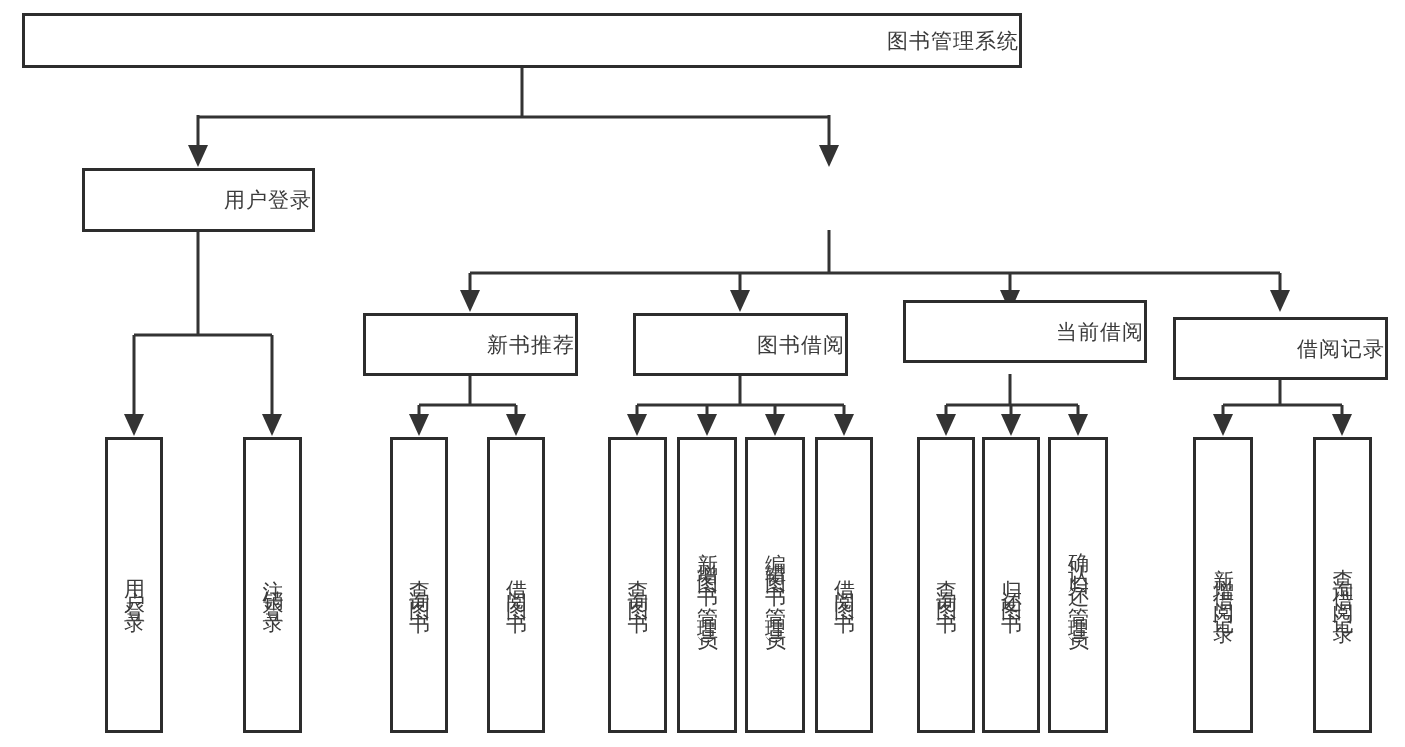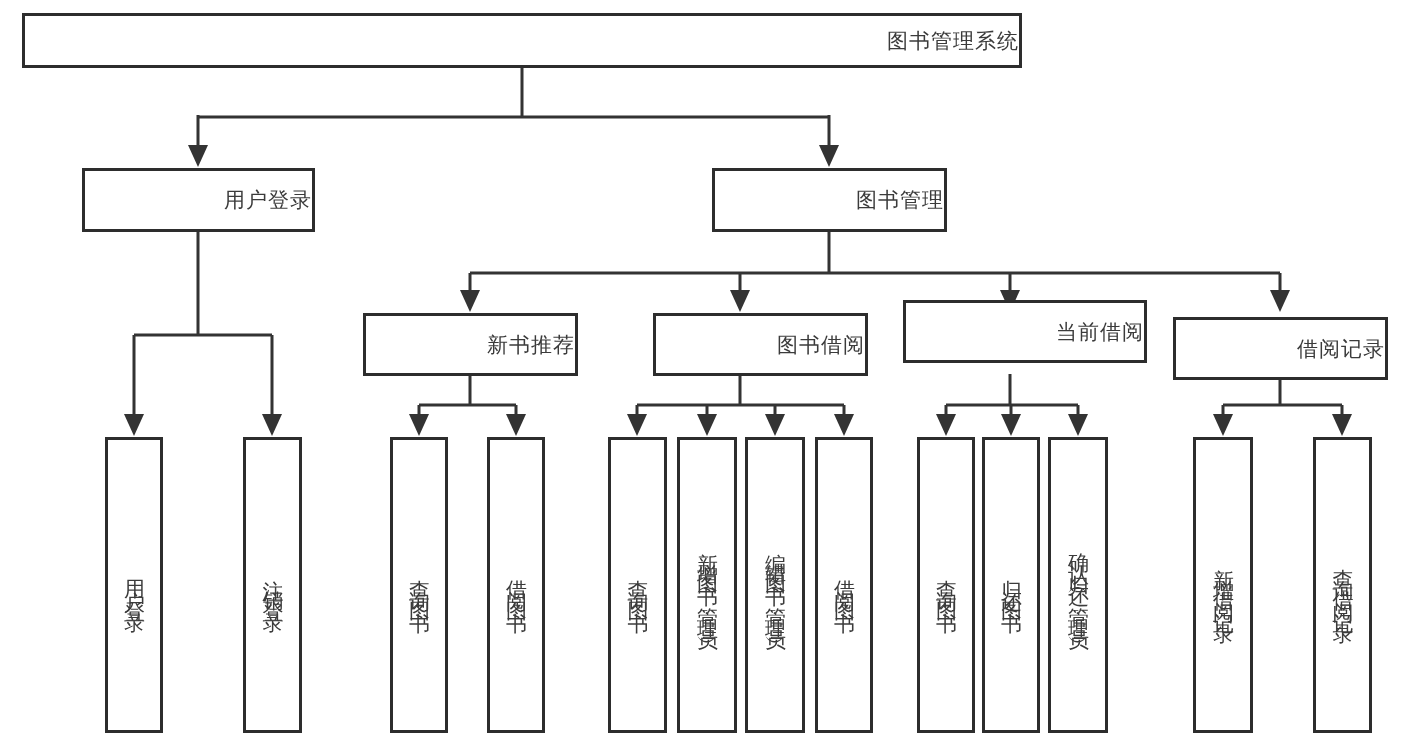--- a/index.html
+++ b/index.html
@@ -109,28 +109,25 @@
     </g>
   </svg>
 
   <div class="node h-node root" style="left:22px; top:13px; width:1000px; height:55px;">
     <span>图书管理系统</span>
   </div>
 
   <div class="node h-node" style="left:82px; top:168px; width:233px; height:64px;">
     <span>用户登录</span>
   </div>
-  <div class="node h-node" style="left:712px; top:168px; width:235px; height:64px;">
-    <span>图书管理</span>
-  </div>
 
   <div class="node h-node" style="left:363px; top:313px; width:215px; height:63px;">
     <span>新书推荐</span>
   </div>
-  <div class="node h-node" style="left:633px; top:313px; width:215px; height:63px;margin-left:20px;">
+  <div class="node h-node" style="left:633px; top:313px; width:215px; height:63px;">
     <span>图书借阅</span>
   </div>
   <div class="node h-node" style="left:903px; top:300px; width:244px; height:63px;">
     <span>当前借阅</span>
   </div>
   <div class="node h-node" style="left:1173px; top:317px; width:215px; height:63px;">
     <span>借阅记录</span>
   </div>
 
   <div class="node v-node" style="left:105px; width:58px;">

